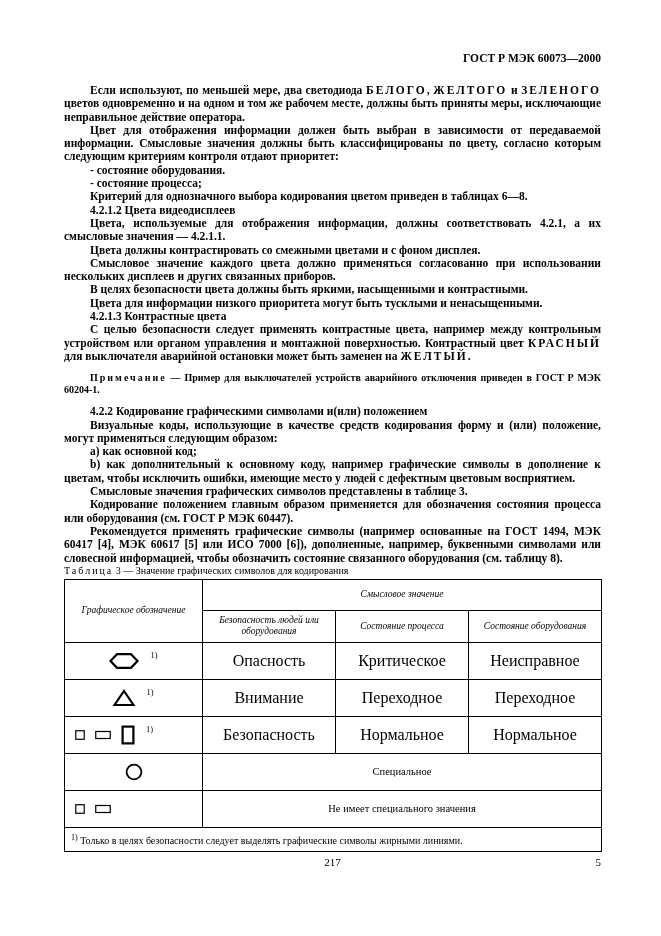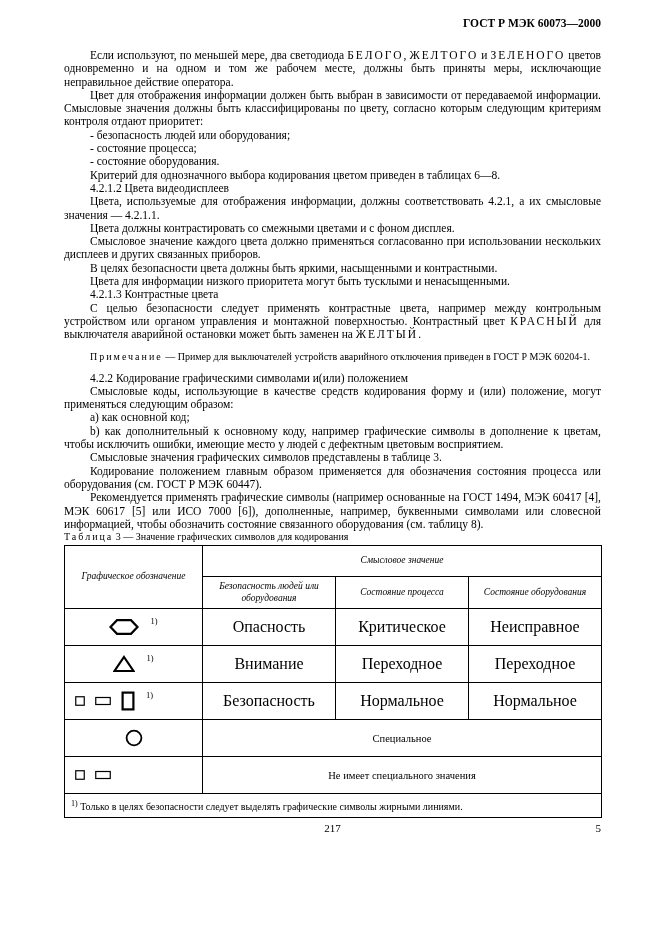--- a/index.html
+++ b/index.html
@@ -2,24 +2,24 @@
 <html><head>
 <meta charset="utf-8">
 <style>
   html,body{margin:0;padding:0;}
   body{
     width:661px;height:936px;background:#ffffff;color:#000;
     font-family:"Liberation Serif", serif;
   }
   .page{
     box-sizing:border-box;width:661px;height:936px;
-    padding:17px 60px 0 64px;position:relative;background:#fff;
+    padding:52px 60px 0 64px;position:relative;background:#fff;
   }
   .doc-header{text-align:right;font-weight:bold;font-size:11.5px;margin-bottom:20px;}
-  .body-text p{font-size:11.5px;line-height:13.3px;text-align:justify;text-indent:26px;margin:0;}
+  .body-text p{font-size:11.5px;line-height:13.3px;text-align:justify;text-indent:26px;margin:0;font-weight:bold;}
   .body-text p.note{font-size:10px;line-height:12px;margin:9px 0;}
   .sp{letter-spacing:2px;}
   .table-caption{font-size:10px;margin-top:0;margin-bottom:3px;}
   table.symbols{border-collapse:collapse;width:100%;table-layout:fixed;}
   table.symbols td{border:1px solid #000;}
   .h-cell{font-size:9.5px;text-align:center;vertical-align:middle;padding:4px 6px;line-height:11.5px;font-style:italic;}
   .group-h{height:22px;}
   .shape-cell{vertical-align:middle;padding:3px 10px;height:30px;}
   .shape-row{display:flex;align-items:center;gap:10px;justify-content:flex-start;}
   .shape-row.center{justify-content:center;}
@@ -37,35 +37,34 @@
 
 <div class="page">
 
   <div class="doc-header">
     <span>ГОСТ Р МЭК 60073—2000</span>
   </div>
 
   <div class="body-text">
       <p><span>Если используют, по меньшей мере, два светодиода </span><span class="sp">БЕЛОГО</span><span>, </span><span class="sp">ЖЕЛТОГО</span><span> и </span><span class="sp">ЗЕЛЕНОГО</span><span> цветов одновременно и на одном и том же рабочем месте, должны быть приняты меры, исключающие неправильное действие оператора.</span></p>
       <p><span>Цвет для отображения информации должен быть выбран в зависимости от передаваемой информации. Смысловые значения должны быть классифицированы по цвету, согласно которым следующим критериям контроля отдают приоритет:</span></p>
-      <p><span>- безопасность людей или оборудования;</span></p>
+      <p><span>- состояние оборудования.</span></p>
       <p><span>- состояние процесса;</span></p>
-      <p><span>- состояние оборудования.</span></p>
       <p><span>Критерий для однозначного выбора кодирования цветом приведен в таблицах 6—8.</span></p>
       <p class="heading"><span>4.2.1.2 Цвета видеодисплеев</span></p>
       <p><span>Цвета, используемые для отображения информации, должны соответствовать 4.2.1, а их смысловые значения — 4.2.1.1.</span></p>
       <p><span>Цвета должны контрастировать со смежными цветами и с фоном дисплея.</span></p>
       <p><span>Смысловое значение каждого цвета должно применяться согласованно при использовании нескольких дисплеев и других связанных приборов.</span></p>
       <p><span>В целях безопасности цвета должны быть яркими, насыщенными и контрастными.</span></p>
       <p><span>Цвета для информации низкого приоритета могут быть тусклыми и ненасыщенными.</span></p>
       <p class="heading"><span>4.2.1.3 Контрастные цвета</span></p>
       <p><span>С целью безопасности следует применять контрастные цвета, например между контрольным устройством или органом управления и монтажной поверхностью. Контрастный цвет </span><span class="sp">КРАСНЫЙ</span><span> для выключателя аварийной остановки может быть заменен на </span><span class="sp">ЖЕЛТЫЙ</span><span>.</span></p>
       <p class="note"><span class="sp">Примечание</span><span> — Пример для выключателей устройств аварийного отключения приведен в ГОСТ Р МЭК 60204-1.</span></p>
       <p class="heading"><span>4.2.2 Кодирование графическими символами и(или) положением</span></p>
-      <p><span>Смысловые коды, использующие в качестве средств кодирования форму и (или) положение, могут применяться следующим образом:</span></p>
+      <p><span>Визуальные коды, использующие в качестве средств кодирования форму и (или) положение, могут применяться следующим образом:</span></p>
       <p><span>a) как основной код;</span></p>
       <p><span>b) как дополнительный к основному коду, например графические символы в дополнение к цветам, чтобы исключить ошибки, имеющие место у людей с дефектным цветовым восприятием.</span></p>
       <p><span>Смысловые значения графических символов представлены в таблице 3.</span></p>
       <p><span>Кодирование положением главным образом применяется для обозначения состояния процесса или оборудования (см. ГОСТ Р МЭК 60447).</span></p>
       <p><span>Рекомендуется применять графические символы (например основанные на ГОСТ 1494, МЭК 60417 [4], МЭК 60617 [5] или ИСО 7000 [6]), дополненные, например, буквенными символами или словесной информацией, чтобы обозначить состояние связанного оборудования (см. таблицу 8).</span></p>
     </div>
 
   <div class="table-caption">
     <span class="sp">Таблица</span><span> 3 — Значение графических символов для кодирования</span>
   </div>

